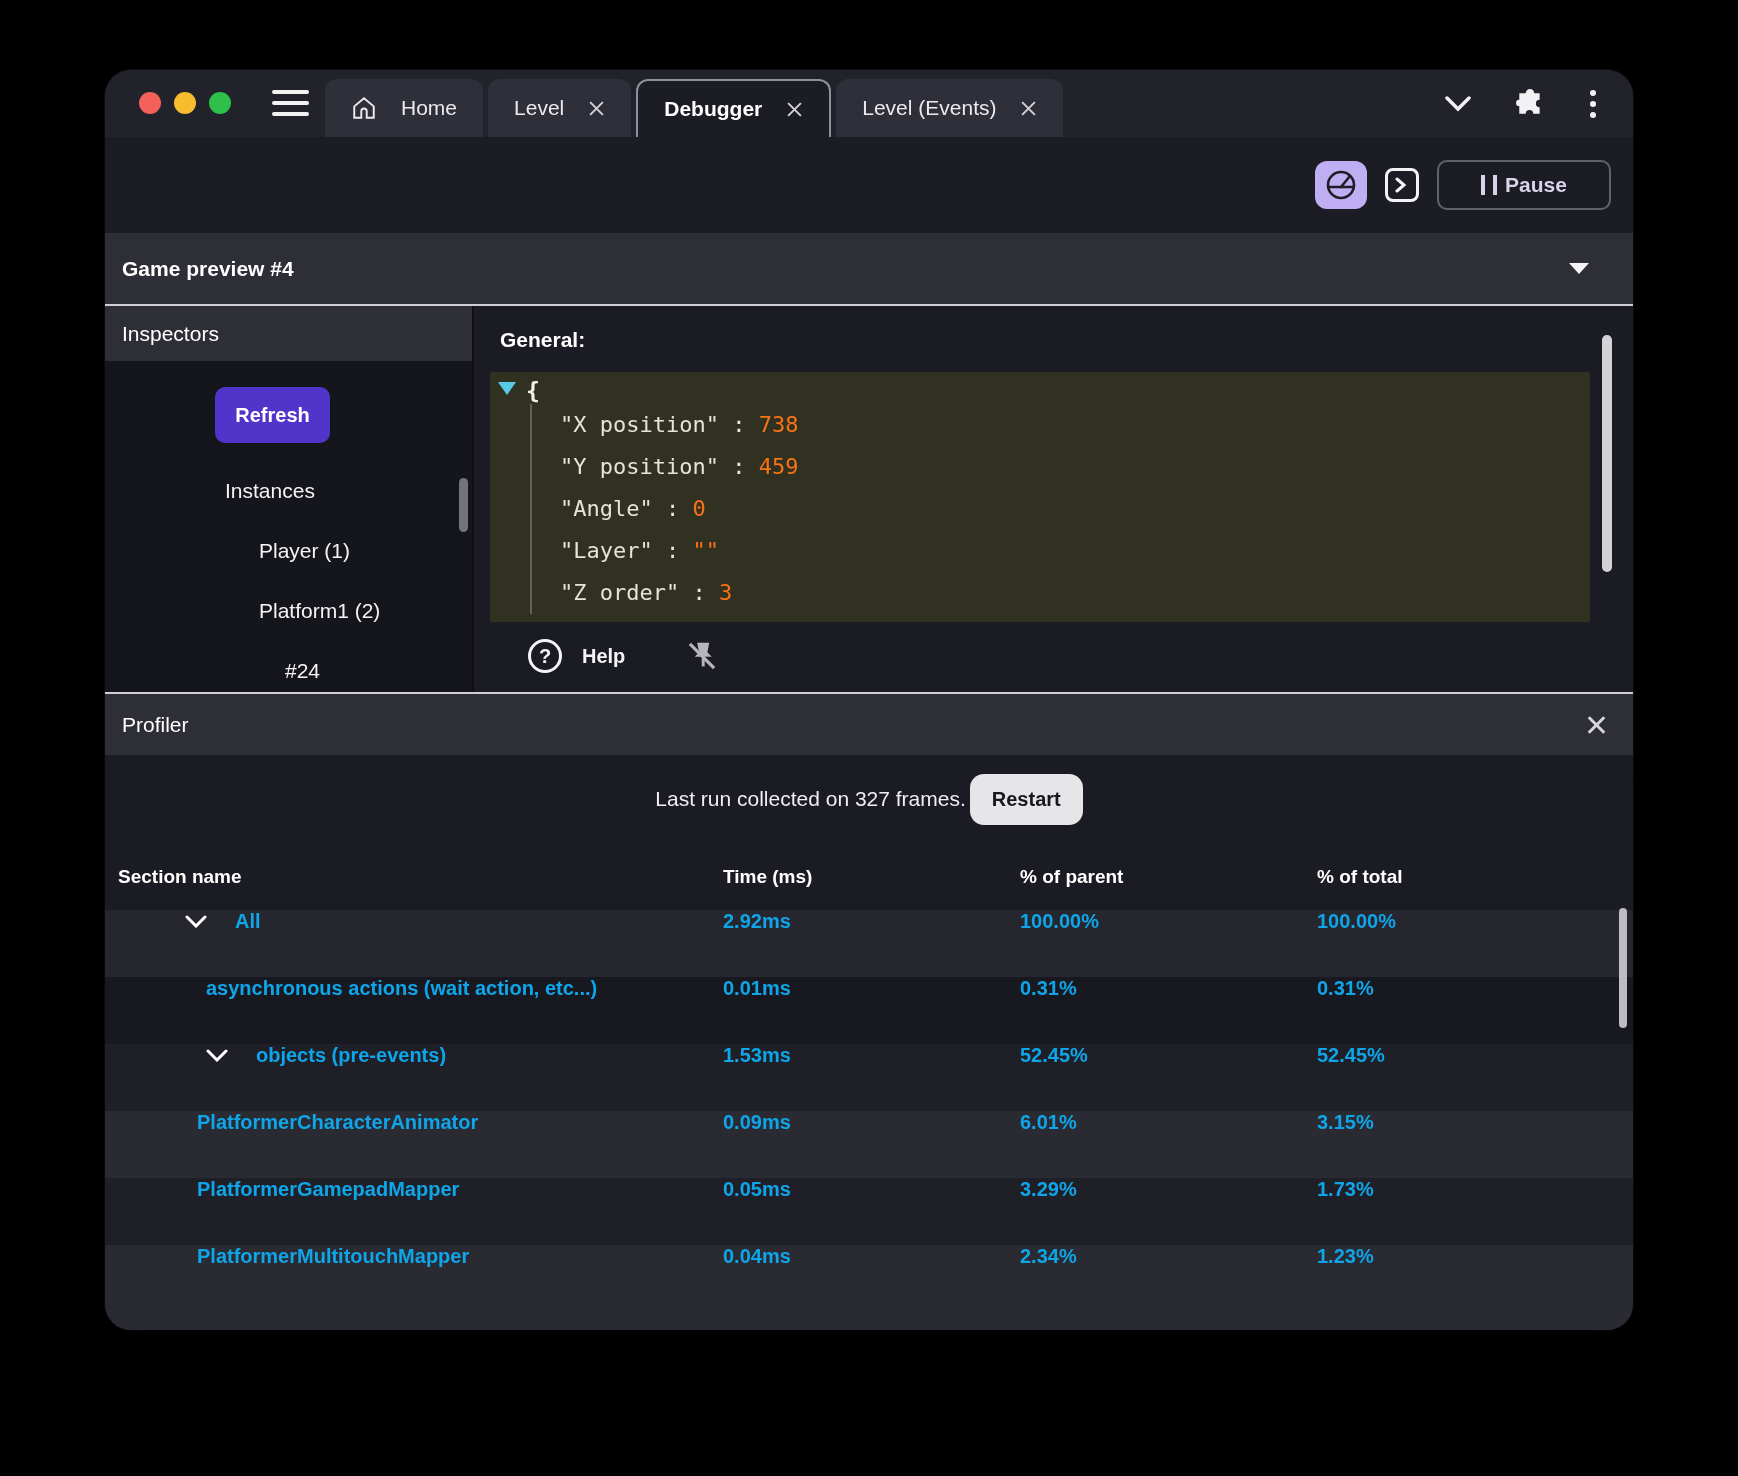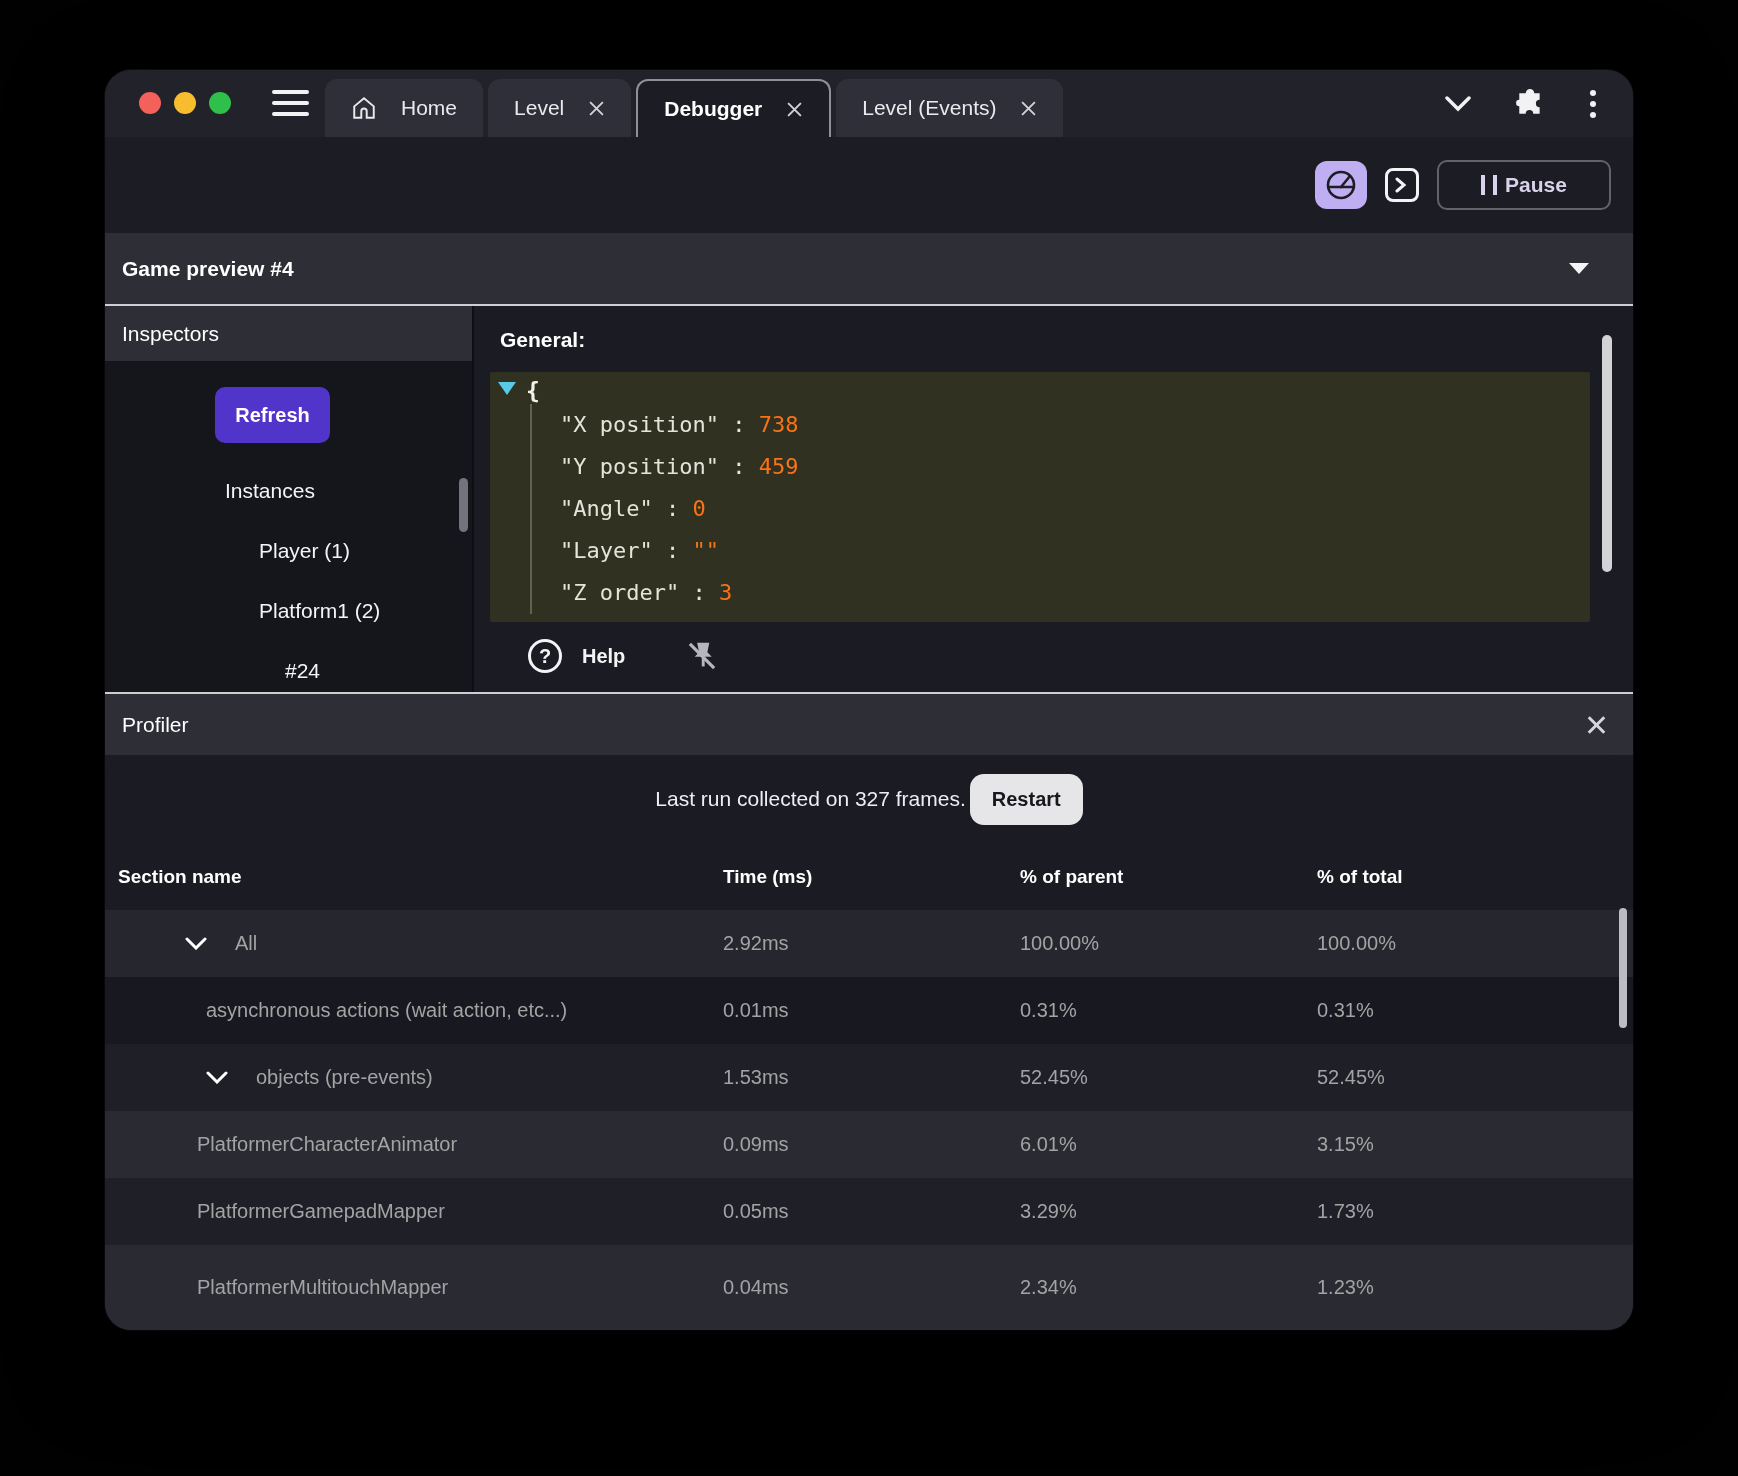--- a/index.html
+++ b/index.html
@@ -88,21 +88,21 @@
   .lastrun-text { color:#ededf2; font-size:21px; }
   .restart-btn { margin-left:2px; background:#e6e6e8; color:#17171d; border:none; border-radius:14px;
     padding:14px 22px; font-size:20px; font-weight:bold; font-family:inherit; cursor:pointer; }
 
   .ptable { display:flex; flex-direction:column; flex:1; }
   .phead { height:67px; position:relative; display:flex; align-items:center; color:#fff; font-size:19px; font-weight:bold; }
   .phead .h-name { padding-left:13px; }
   .col-time { position:absolute; left:618px; }
   .col-parent { position:absolute; left:915px; }
   .col-total { position:absolute; left:1212px; }
-  .prow { height:67px; position:relative; display:flex; align-items:center; color:#a3a3a3; font-size:20px; cursor:pointer; }
+  .prow { height:67px; position:relative; display:flex; align-items:flex-start; color:#0ea5e9; font-size:20px; cursor:pointer;font-weight:bold; }
   .prow:last-child { flex:1; }
   .prow .name { display:flex; align-items:center; }
   .prow.lvl-0 .name { padding-left:80px; }
   .prow.lvl-1 .name { padding-left:101px; }
   .prow.lvl-2 .name { padding-left:92px; }
   .prow .chev { display:none; margin-right:28px; }
   .prow.has-chevron .chev { display:block; }
   .shade-l1 { background:#26262f; }
   .shade-l2 { background:#2a2a33; }
   .shade-d1 { background:#1f1f28; }

